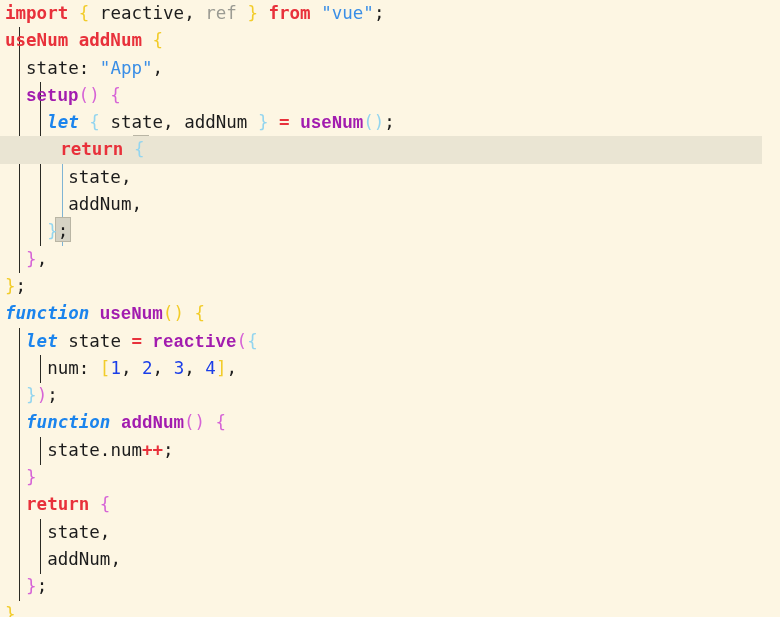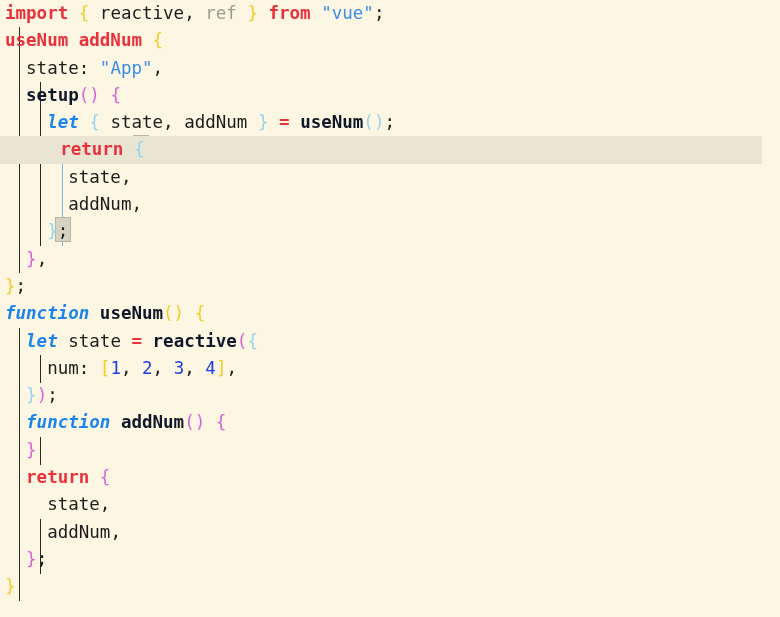--- a/index.html
+++ b/index.html
@@ -36,21 +36,21 @@
   }
   .code-line.current {
     background: #eae5d3;
     margin-left: -18px;
     padding-left: 36px;
     width: 780px;
   }
   
   .tk-kw      { color: #e8313b; font-weight: bold; }          
   .tk-ctrlit  { color: #1b84ed; font-weight: bold; font-style: italic; } 
-  .tk-fn      { color: #0f172a; font-weight: bold; }          
+  .tk-fn      { color: #a21caf; font-weight: bold; font-family: Liberation Mono, monospace; }          
   .tk-str     { color: #3a8ee6; }                             
   .tk-num     { color: #1a3ee8; }                             
   .tk-plain   { color: #1c1c1c; }                             
   .tk-dim     { color: #9b9b93; }                             
   .tk-op      { color: #e8313b; font-weight: bold; }           
   .tk-punc    { color: #1c1c1c; }                             
   
   .br-0 { color: #f2cc2a; }   
   .br-1 { color: #d664d6; }   
   .br-2 { color: #93d5ef; }   
@@ -102,20 +102,21 @@
       <div class="code-line"><span class="tk-plain">      </span><span class="tk-plain">state</span><span class="tk-punc">,</span></div>
       <div class="code-line"><span class="tk-plain">      </span><span class="tk-plain">addNum</span><span class="tk-punc">,</span></div>
       <div class="code-line"><span class="tk-plain">    </span><span class="br-2">}</span><span class="tk-punc">;</span></div>
       <div class="code-line"><span class="tk-plain">  </span><span class="br-1">}</span><span class="tk-punc">,</span></div>
       <div class="code-line"><span class="br-0">}</span><span class="tk-punc">;</span></div>
       <div class="code-line"><span class="tk-ctrlit">function</span><span class="tk-plain"> </span><span class="tk-fn">useNum</span><span class="br-0">()</span><span class="tk-plain"> </span><span class="br-0">{</span></div>
       <div class="code-line"><span class="tk-plain">  </span><span class="tk-ctrlit">let</span><span class="tk-plain"> </span><span class="tk-plain">state</span><span class="tk-plain"> </span><span class="tk-op">=</span><span class="tk-plain"> </span><span class="tk-fn">reactive</span><span class="br-1">(</span><span class="br-2">{</span></div>
       <div class="code-line"><span class="tk-plain">    </span><span class="tk-plain">num</span><span class="tk-punc">:</span><span class="tk-plain"> </span><span class="br-0">[</span><span class="tk-num">1</span><span class="tk-punc">,</span><span class="tk-plain"> </span><span class="tk-num">2</span><span class="tk-punc">,</span><span class="tk-plain"> </span><span class="tk-num">3</span><span class="tk-punc">,</span><span class="tk-plain"> </span><span class="tk-num">4</span><span class="br-0">]</span><span class="tk-punc">,</span></div>
       <div class="code-line"><span class="tk-plain">  </span><span class="br-2">}</span><span class="br-1">)</span><span class="tk-punc">;</span></div>
       <div class="code-line"><span class="tk-plain">  </span><span class="tk-ctrlit">function</span><span class="tk-plain"> </span><span class="tk-fn">addNum</span><span class="br-1">()</span><span class="tk-plain"> </span><span class="br-1">{</span></div>
+      <div class="code-line"><span class="tk-plain">    </span><span class="tk-plain">state</span><span class="tk-punc">.</span><span class="tk-plain">num</span><span class="tk-op">++</span><span class="tk-punc">;</span></div>
       <div class="code-line"><span class="tk-plain">  </span><span class="br-1">}</span></div>
       <div class="code-line"><span class="tk-plain">  </span><span class="tk-kw">return</span><span class="tk-plain"> </span><span class="br-1">{</span></div>
       <div class="code-line"><span class="tk-plain">    </span><span class="tk-plain">state</span><span class="tk-punc">,</span></div>
       <div class="code-line"><span class="tk-plain">    </span><span class="tk-plain">addNum</span><span class="tk-punc">,</span></div>
       <div class="code-line"><span class="tk-plain">  </span><span class="br-1">}</span><span class="tk-punc">;</span></div>
       <div class="code-line"><span class="br-0">}</span></div>
     </div>
 
 </div>
 

